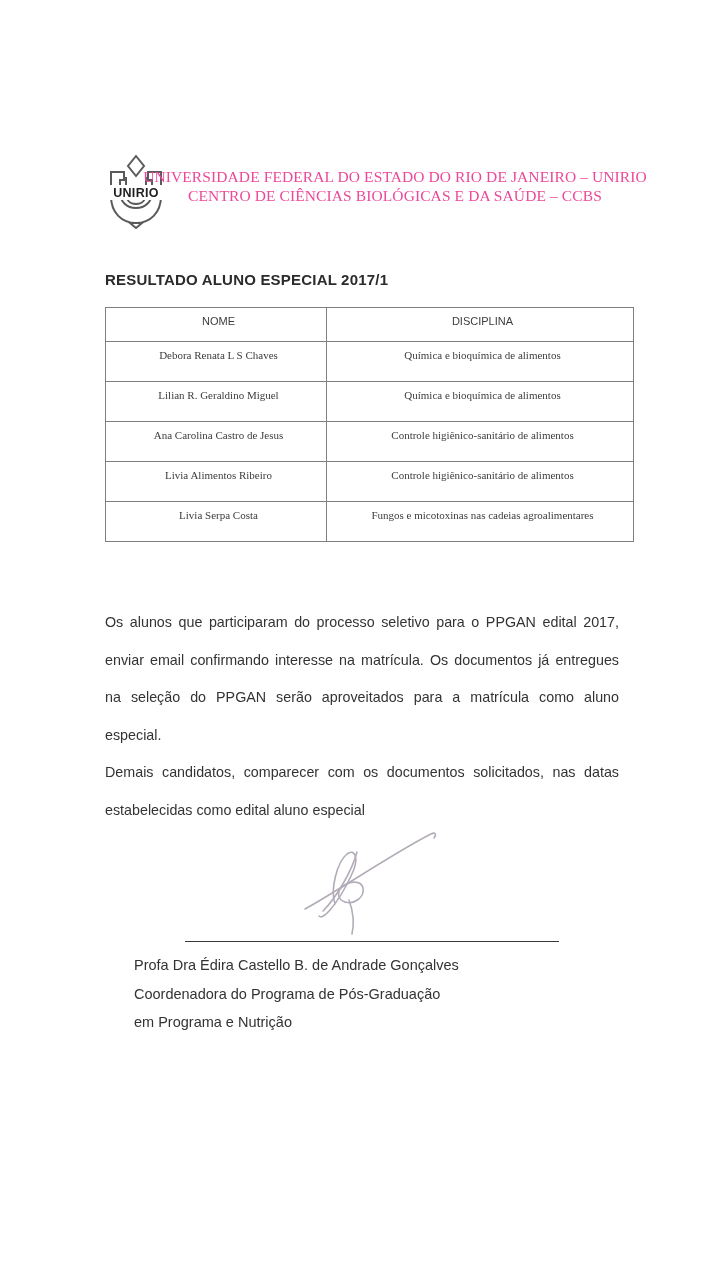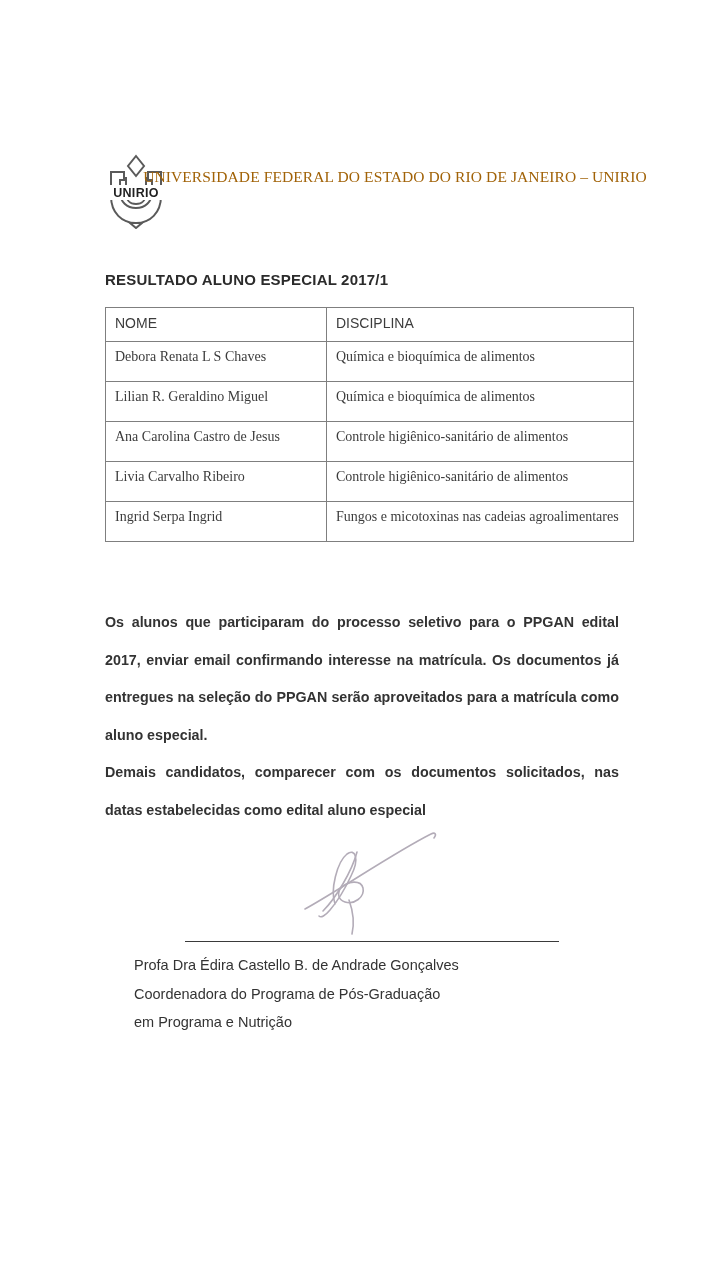--- a/index.html
+++ b/index.html
@@ -10,52 +10,51 @@
     overflow:hidden;
     font-family:"Liberation Sans","DejaVu Sans",sans-serif;
   }
 
   
   .logo{position:absolute;left:106px;top:153px;width:60px;height:76px;}
   .inst-header{
     position:absolute;left:130px;top:167px;width:530px;
     text-align:center;
     font-family:"Liberation Serif","DejaVu Serif",serif;
-    font-size:15.5px;line-height:19px;color:#a16207;
+    font-size:15.5px;line-height:19px;color:#ec4899;
     letter-spacing:.1px;
   }
 
   
   .doc-title{
     position:absolute;left:105px;top:271px;width:513px;
     font-weight:bold;font-size:15px;
     color:#2b2b2b;letter-spacing:.2px;
   }
 
   
   .results-table{
     position:absolute;left:105px;top:307px;width:529px;
     border-collapse:collapse;table-layout:fixed;
   }
   .results-table td,.results-table th{
     border:1px solid #7f7f7f;
-    vertical-align:top;text-align:left;
-    font-size:14px;font-weight:normal;color:#3c3c3c;
+    vertical-align:top;text-align:center;
+    font-size:11px;font-weight:normal;color:#3c3c3c;
     padding:7px 4px 0 9px;
   }
   .results-table .col-nome{width:207px;}
   .results-table tr.hdr{height:34px;}
   .results-table tr.row{height:40px;font-family:Liberation Serif, serif;}
 
   
   .body-text{
     position:absolute;left:105px;top:604px;width:514px;
     font-size:14.3px;line-height:37.6px;color:#333333;
     text-align:justify;
-    font-weight:bold;
   }
   .body-text p{margin:0;}
 
   
   .sig-scribble{position:absolute;left:283px;top:810px;width:175px;height:128px;}
   .sig-rule{
     position:absolute;left:185px;top:941px;width:374px;height:0;
     border-top:1.5px solid #3a3a3a;
   }
   .sig-block{
@@ -81,20 +80,21 @@
       <path d="M5 19 h13 v8 h-4 v12 c0 10 7 16 16 16 c9 0 16 -6 16 -16 v-12 h-4 v-8 h13 v24 c0 17 -11 27 -25 27 C16 70 5 60 5 43 Z"></path>
       <path d="M20 24 v16 c0 7 4 11 10 11 c6 0 10 -4 10 -11 v-16"></path>
       <path d="M24 70 h12 l-6 5 z"></path>
     </g>
     <rect x="0" y="32" width="60" height="15" fill="#ffffff"></rect>
     <text x="30" y="44" text-anchor="middle" font-family="Liberation Sans, DejaVu Sans, sans-serif" font-size="12.5" font-weight="bold" letter-spacing="0.3" fill="#1f1f1f">UNIRIO</text>
   </svg>
 
   <div class="inst-header">
     <div>UNIVERSIDADE FEDERAL DO ESTADO DO RIO DE JANEIRO – UNIRIO</div>
+    <div>CENTRO DE CIÊNCIAS BIOLÓGICAS E DA SAÚDE – CCBS</div>
   </div>
 
   <div class="doc-title">RESULTADO ALUNO ESPECIAL 2017/1</div>
 
   <table class="results-table">
     <tbody>
       <tr class="hdr">
         <th class="col-nome">NOME</th>
         <th>DISCIPLINA</th>
       </tr>
@@ -104,25 +104,25 @@
       </tr>
       <tr class="row">
         <td>Lilian R. Geraldino Miguel</td>
         <td>Química e bioquímica de alimentos</td>
       </tr>
       <tr class="row">
         <td>Ana Carolina Castro de Jesus</td>
         <td>Controle higiênico-sanitário de alimentos</td>
       </tr>
       <tr class="row">
-        <td>Livia Carvalho Ribeiro</td>
+        <td>Livia Alimentos Ribeiro</td>
         <td>Controle higiênico-sanitário de alimentos</td>
       </tr>
       <tr class="row">
-        <td>Ingrid Serpa Ingrid</td>
+        <td>Livia Serpa Costa</td>
         <td>Fungos e micotoxinas nas cadeias agroalimentares</td>
       </tr>
     </tbody>
   </table>
 
   <div class="body-text">
     <p>Os alunos que participaram do processo seletivo para o PPGAN edital 2017, enviar email confirmando interesse na matrícula. Os documentos já entregues na seleção do PPGAN serão aproveitados para a matrícula como aluno especial.</p>
     <p>Demais candidatos, comparecer com os documentos solicitados, nas datas estabelecidas como edital aluno especial</p>
   </div>
 

